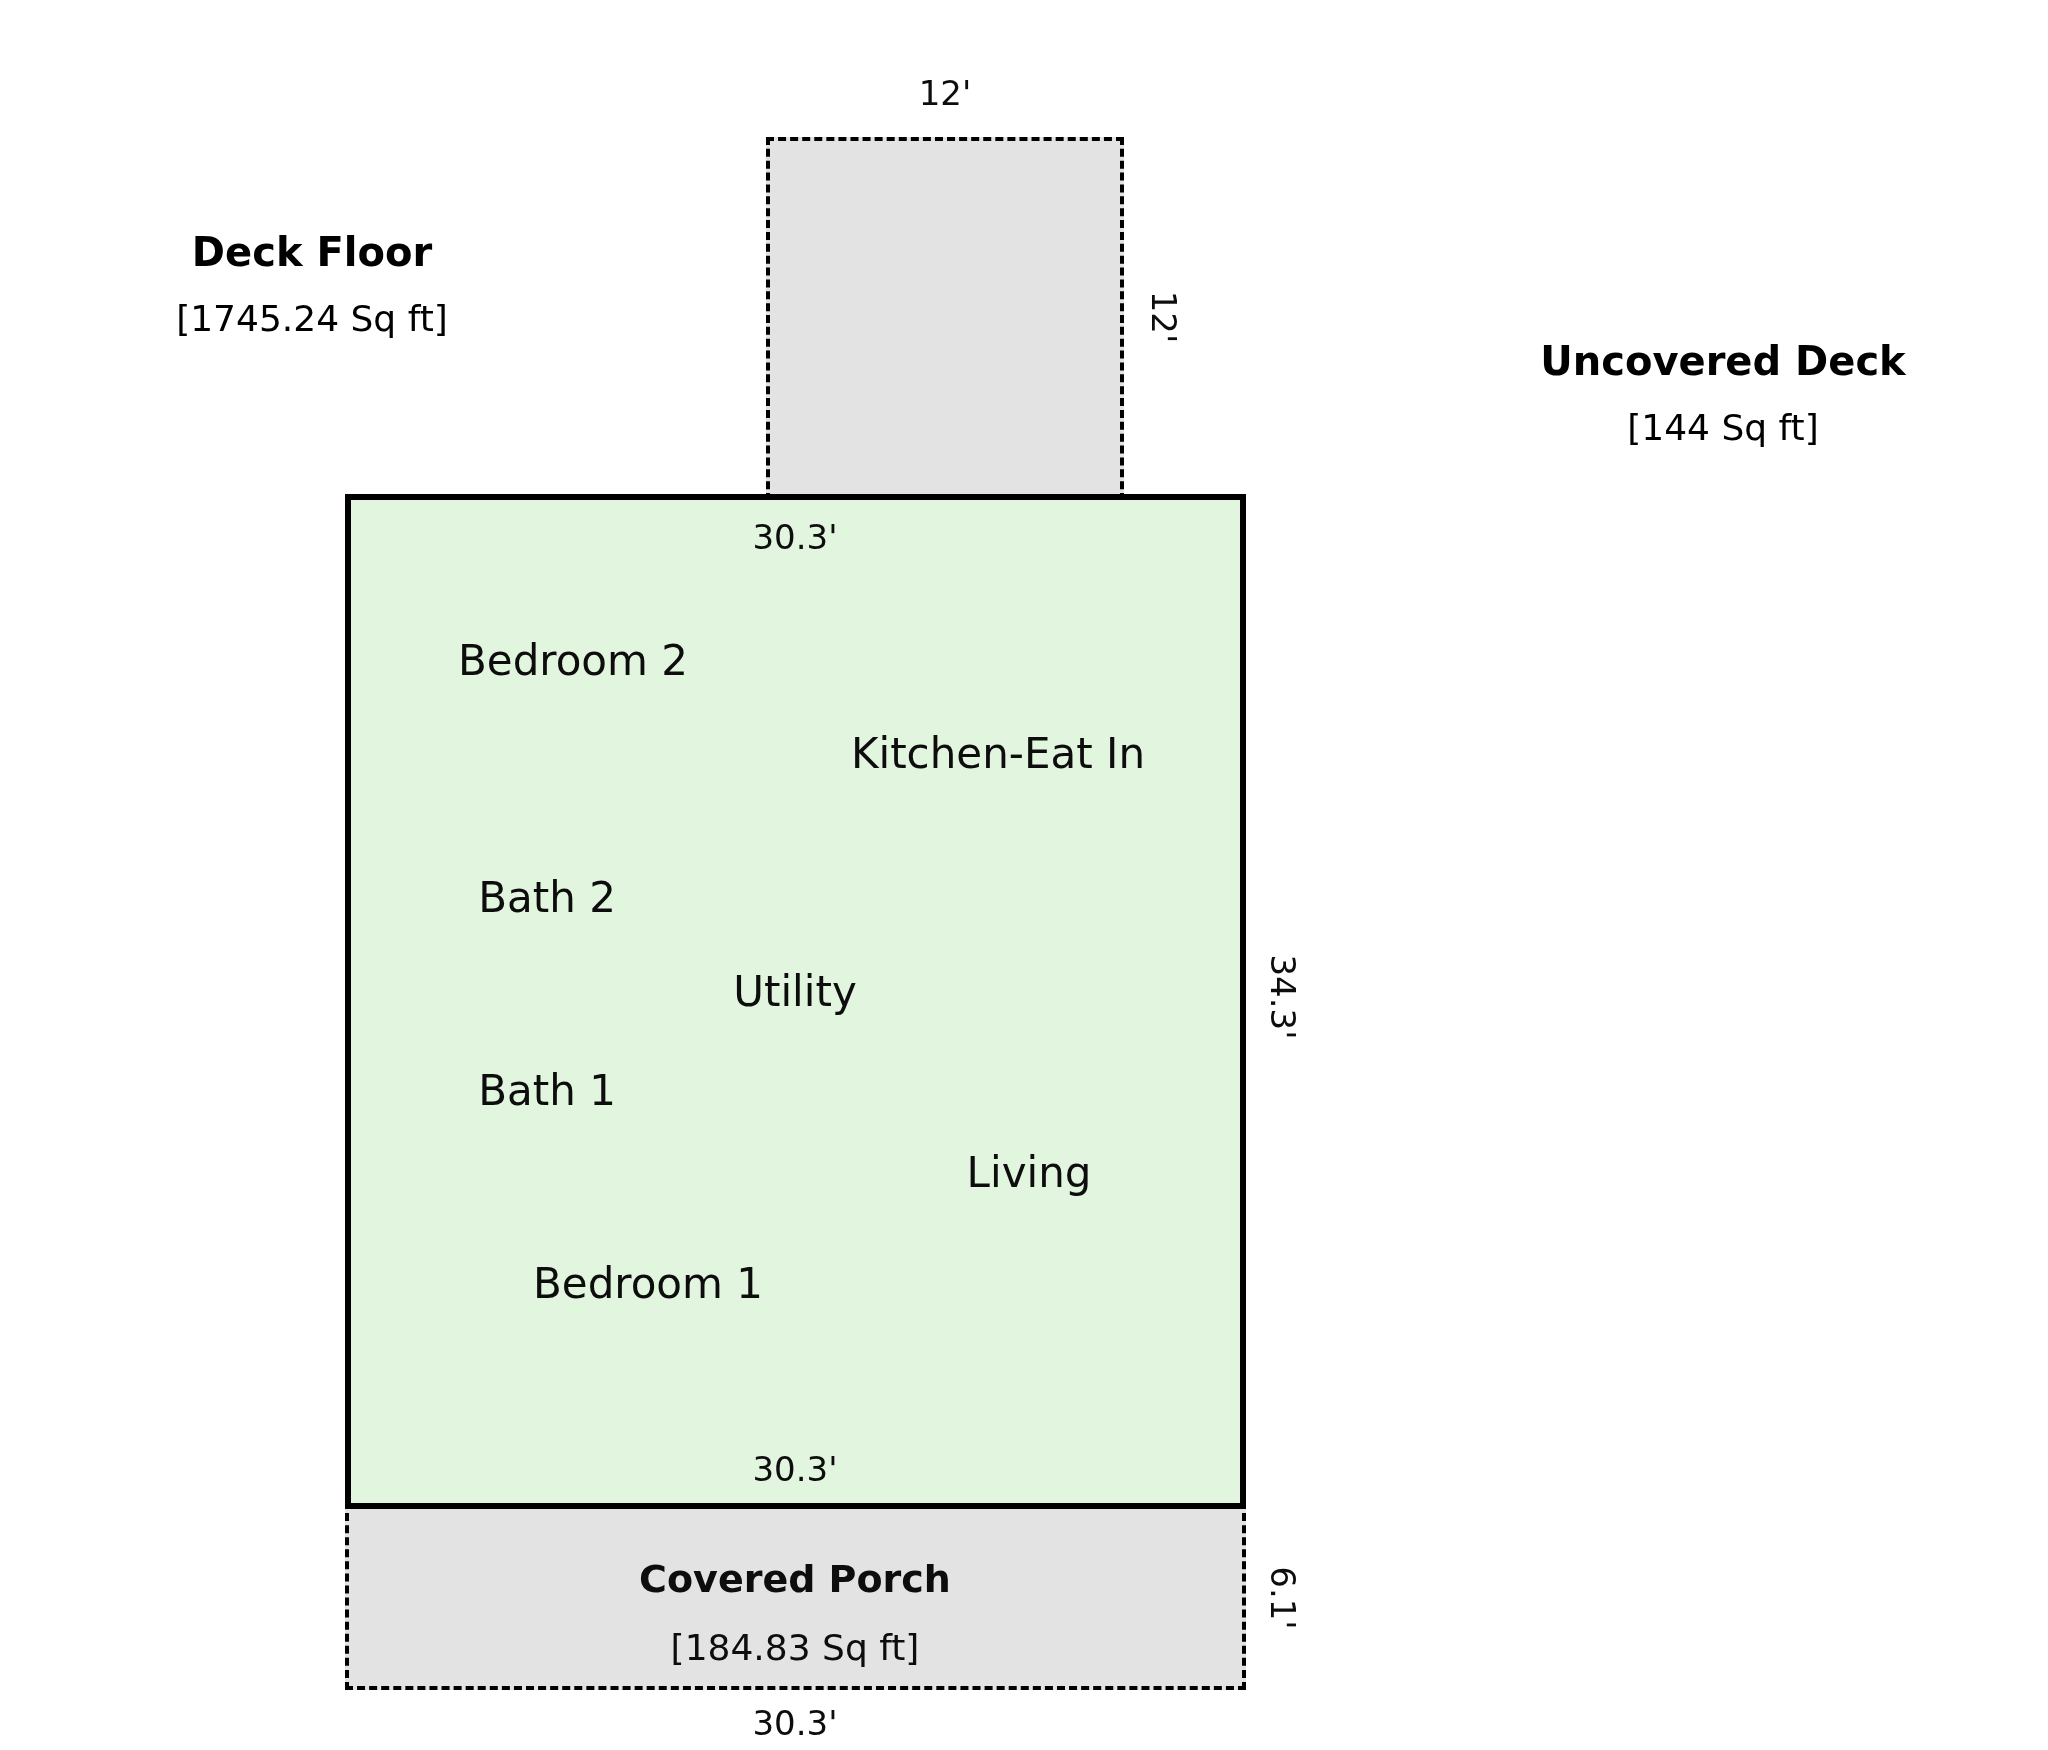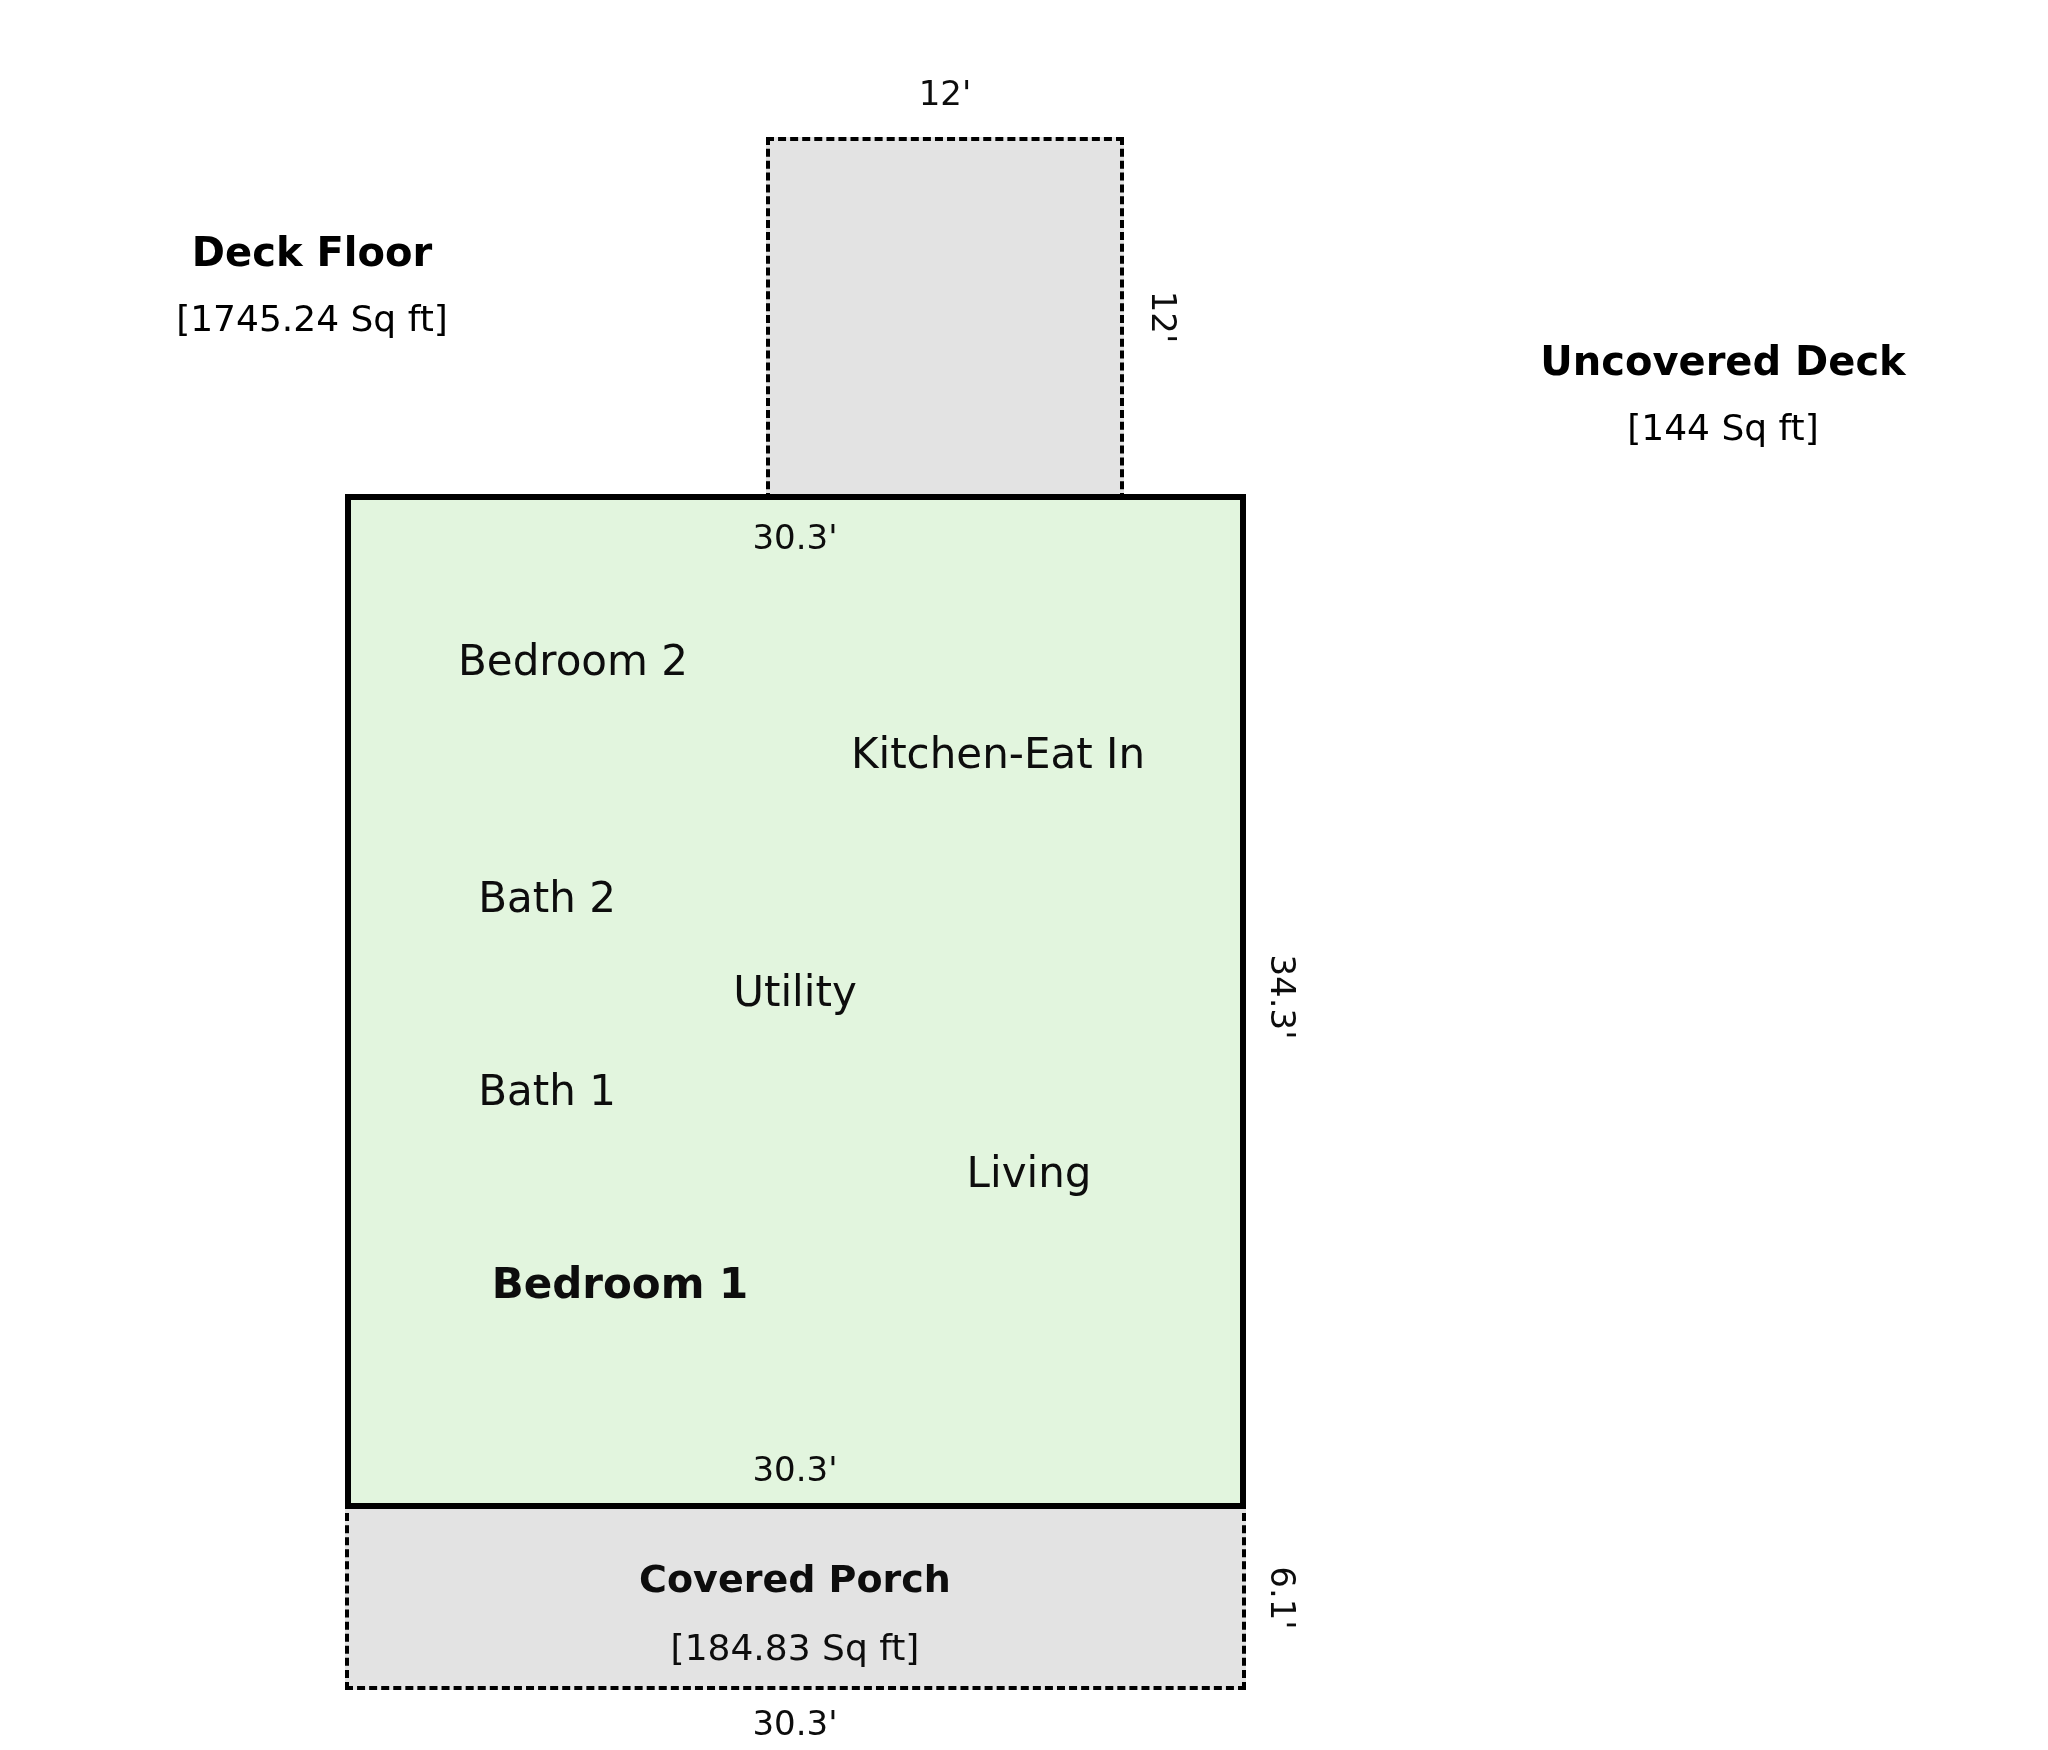--- a/index.html
+++ b/index.html
@@ -96,18 +96,18 @@
   <div class="label dim" style="left:795px; top:1469px;">30.3'</div>
   <div class="label dim vert" style="left:1283px; top:1598px;">6.1'</div>
   <div class="label dim" style="left:795px; top:1723px;">30.3'</div>
 
   <div class="label room" style="left:573px; top:660px;">Bedroom 2</div>
   <div class="label room" style="left:998px; top:753px;">Kitchen-Eat In</div>
   <div class="label room" style="left:522px; top:897px;margin-left:25px;">Bath 2</div>
   <div class="label room" style="left:795px; top:991px;">Utility</div>
   <div class="label room" style="left:547px; top:1090px;">Bath 1</div>
   <div class="label room" style="left:1029px; top:1172px;">Living</div>
-  <div class="label room" style="left:620px; top:1283px;font-weight:bold;">Bedroom 1</div>
+  <div class="label room" style="left:648px; top:1283px;">Bedroom 1</div>
 
   <div class="label porch-title" style="left:795px; top:1579px;">Covered Porch</div>
   <div class="label porch-sub" style="left:795px; top:1647px;">[184.83 Sq ft]</div>
 
 </div>
 
 </body></html>

